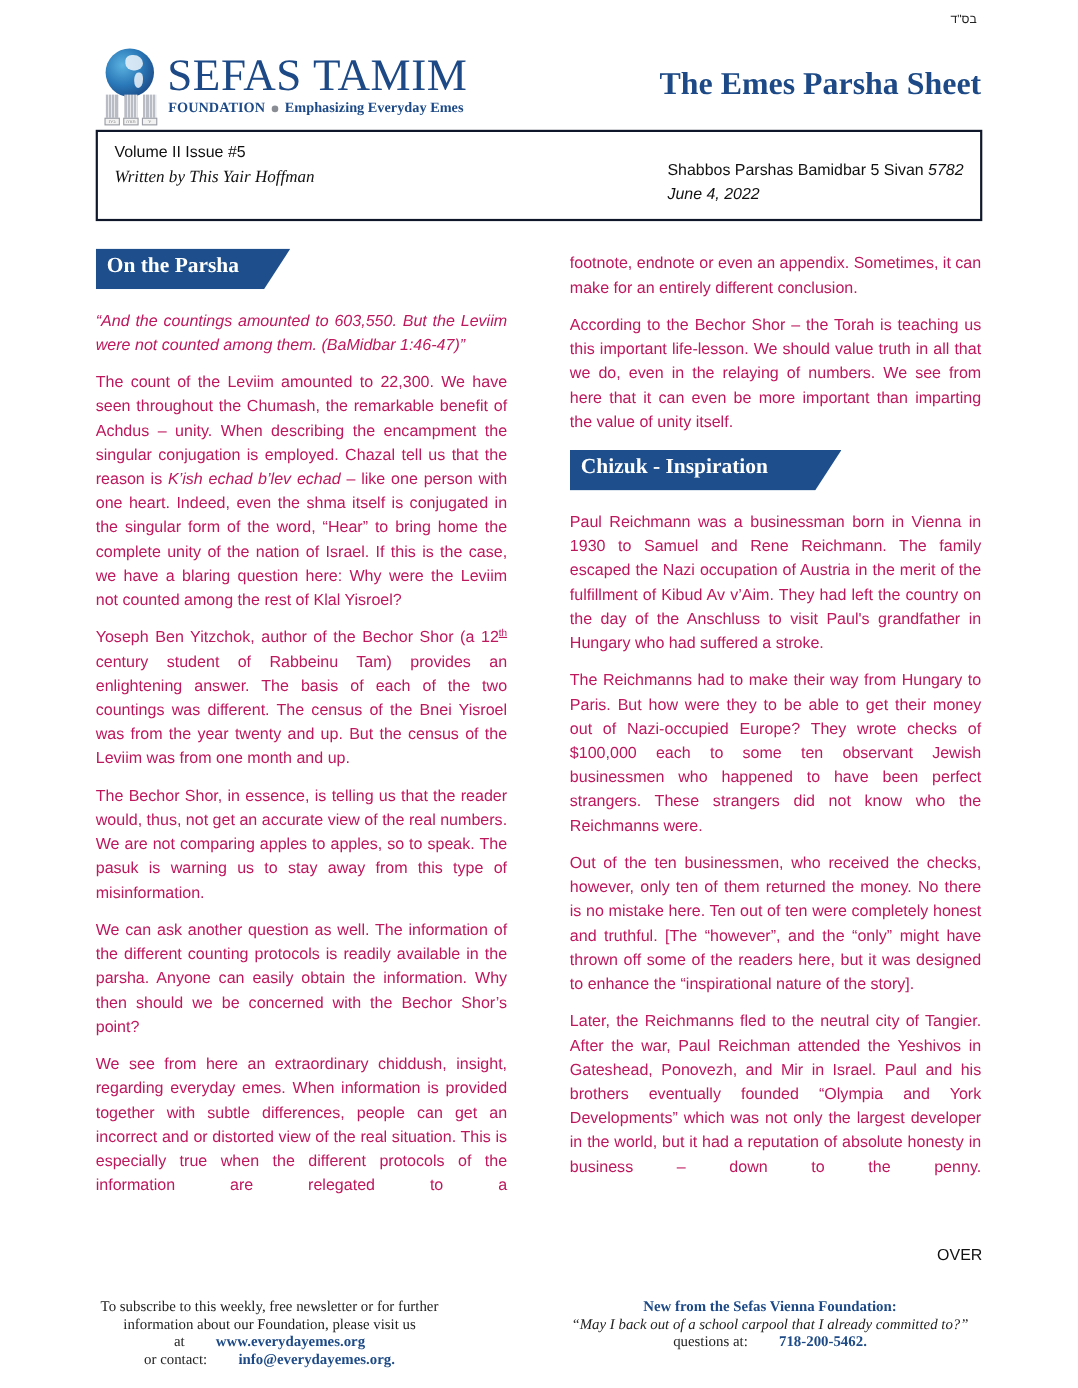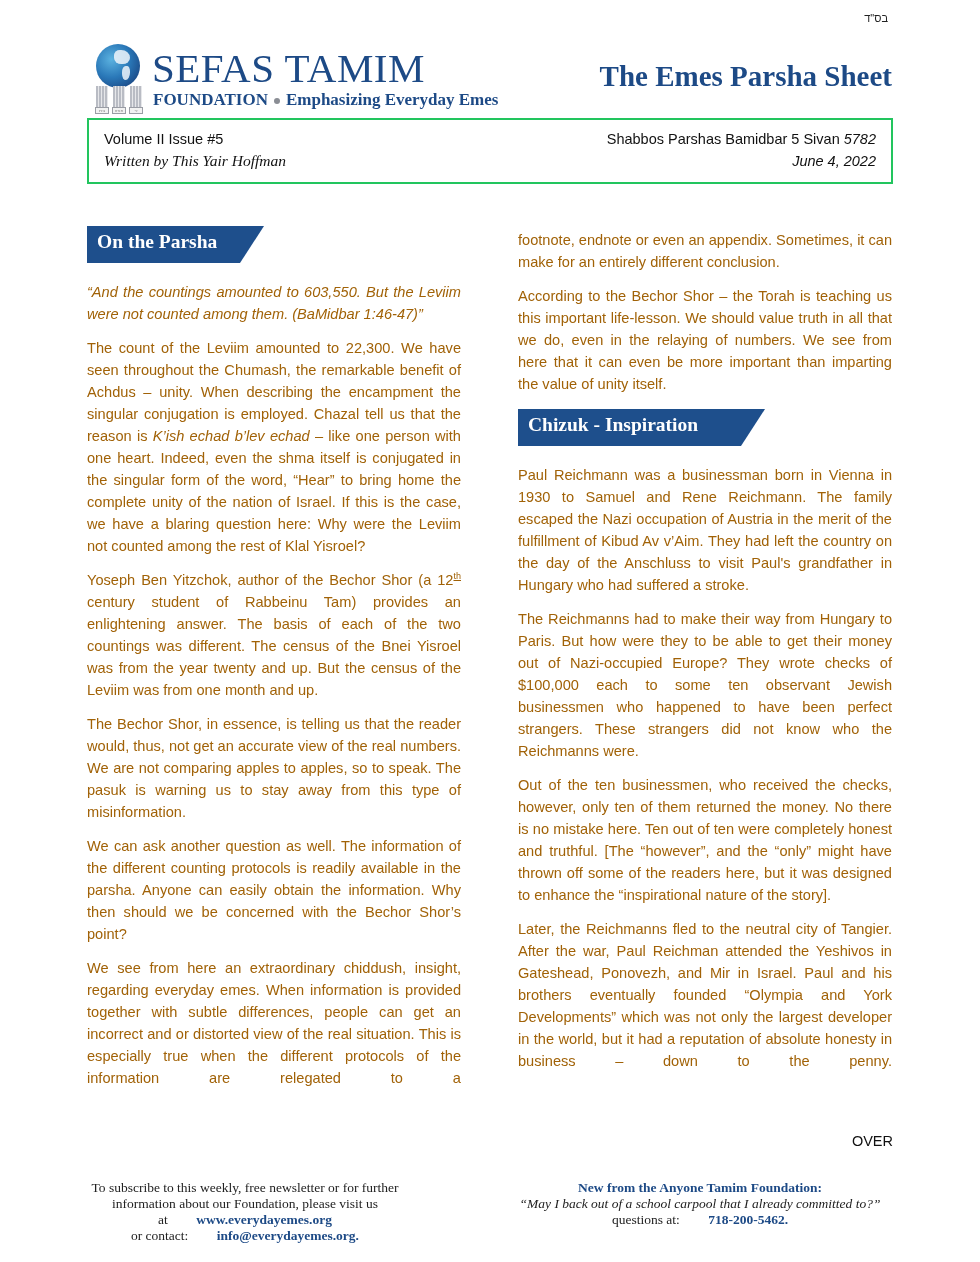--- a/index.html
+++ b/index.html
@@ -14,44 +14,44 @@
     background: radial-gradient(circle at 35% 35%, #5bb2e0 0%, #2a78b8 45%, #183e7a 90%); }
   .logo-globe .land1 { position: absolute; left: 18px; top: 6px; width: 16px; height: 14px; background: #eef4fa; border-radius: 40% 60% 50% 50%; opacity: .85; }
   .logo-globe .land2 { position: absolute; left: 26px; top: 22px; width: 8px; height: 14px; background: #eef4fa; border-radius: 50% 40% 60% 50%; opacity: .85; }
   .logo-pillars { position: absolute; left: 2px; top: 44px; width: 50px; height: 30px; }
   .pillar { position: absolute; bottom: 6px; width: 12px; height: 22px; background: repeating-linear-gradient(90deg, #b9bcc4 0 2px, #e6e7ea 2px 3px); }
   .pillar.p1 { left: 2px; } .pillar.p2 { left: 19px; } .pillar.p3 { left: 36px; }
   .pillar-base { position: absolute; bottom: 0; height: 7px; width: 14px; border: 1px solid #9a9da5; background: #f2f2f2; font-size: 4px; color: #777; text-align: center; line-height: 5px; }
   .pillar-base.b1 { left: 1px; } .pillar-base.b2 { left: 18px; } .pillar-base.b3 { left: 35px; }
 
   .logo-title { position: absolute; left: 60px; top: 8px; font-family: "Liberation Serif", "DejaVu Serif", serif; font-size: 41px; color: #1d4a86; letter-spacing: 0.5px; line-height: 40px; white-space: nowrap; }
-  .logo-sub { position: absolute; left: 61px; top: 50px; font-family: "Liberation Serif", "DejaVu Serif", serif; font-size: 17px; font-weight: bold; color: #1d4a86; white-space: nowrap; }
+  .logo-sub { position: absolute; left: 61px; top: 50px; font-family: "Liberation Serif", "DejaVu Serif", serif; font-size: 13px; font-weight: bold; color: #1d4a86; white-space: nowrap; }
   .logo-sub .dot { display: inline-block; width: 6px; height: 6px; border-radius: 50%; background: #8a8d94; margin: 0 6px 1px 6px; vertical-align: middle; }
 
   .bsd { position: absolute; right: 92px; top: 12px; font-size: 11px; color: #222; }
   .sheet-title { position: absolute; right: 88px; top: 60px; font-family: "Liberation Serif", "DejaVu Serif", serif; font-size: 29px; font-weight: bold; color: #1d4a86; white-space: nowrap; }
 
-  .info-box { position: absolute; left: 87px; top: 118px; width: 806px; height: 66px; border: 2px solid #22c55e; border-top-width: 2px; }
+  .info-box { position: absolute; left: 87px; top: 118px; width: 806px; height: 83px; border: 2px solid #0f172a; border-top-width: 2px; }
   .info-left { position: absolute; left: 15px; top: 8px; }
-  .info-right { position: absolute; right: 15px; top: 8px; text-align: right; }
+  .info-right { position: absolute; right: 15px; top: 24px; }
   .info-line { font-size: 14.5px; line-height: 22px; color: #111; white-space: nowrap; }
   .info-italic { font-family: "Liberation Serif", "DejaVu Serif", serif; font-style: italic; font-size: 15.5px; }
   .info-right .info-italic-sans { font-style: italic; }
 
   
   .col { position: absolute; top: 226px; width: 374px; }
   .col-left { left: 87px; }
   .col-right { left: 518px; top: 229px; }
 
   .banner { position: relative; height: 37px; margin-bottom: 18px; padding-left: 16px; }
   .banner-shape { position: absolute; left: 0; top: 0; height: 37px; background: #1e4f8c;
     clip-path: polygon(0 0, 100% 0, calc(100% - 24px) 100%, 0 100%); }
   .banner-text { position: absolute; left: 10px; top: 5px; font-family: "Liberation Serif", "DejaVu Serif", serif; font-weight: bold; font-size: 19.5px; color: #ffffff; white-space: nowrap; }
 
-  p.body { font-size: 14.6px; line-height: 22px; text-align: justify; color: #a16207; margin-bottom: 12px; }
+  p.body { font-size: 14.6px; line-height: 22px; text-align: justify; color: #be185d; margin-bottom: 12px; }
   p.body.quote { font-style: italic; }
   p.body em { font-style: italic; }
   sup { font-size: 9px; line-height: 0; vertical-align: 6px; text-decoration: underline; }
 
   .over { position: absolute; right: 87px; top: 1133px; font-size: 14.5px; color: #111; }
 
   
   .footer-left { position: absolute; left: 50px; top: 1180px; width: 390px; text-align: center; font-family: "Liberation Serif", "DejaVu Serif", serif; font-size: 13.5px; line-height: 16px; color: #222; }
   .footer-right { position: absolute; left: 500px; top: 1180px; width: 400px; text-align: center; font-family: "Liberation Serif", "DejaVu Serif", serif; font-size: 13.5px; line-height: 16px; color: #222; }
   .blue-bold { color: #1d4a86; font-weight: bold; }
@@ -125,18 +125,18 @@
   <div class="over">OVER</div>
 
   <div class="footer-left">
     <div>To subscribe to this weekly, free newsletter or for further</div>
     <div>information about our Foundation, please visit us</div>
     <div><span>at </span><a class="link">www.everydayemes.org</a></div>
     <div><span>or contact: </span><a class="link">info@everydayemes.org.</a></div>
   </div>
 
   <div class="footer-right">
-    <div class="blue-bold">New from the Anyone Tamim Foundation:</div>
+    <div class="blue-bold">New from the Sefas Vienna Foundation:</div>
     <div class="f-italic">“May I back out of a school carpool that I already committed to?”</div>
     <div><span>questions at: </span><a class="link">718-200-5462.</a></div>
   </div>
 
 </div>
 
 </body></html>

